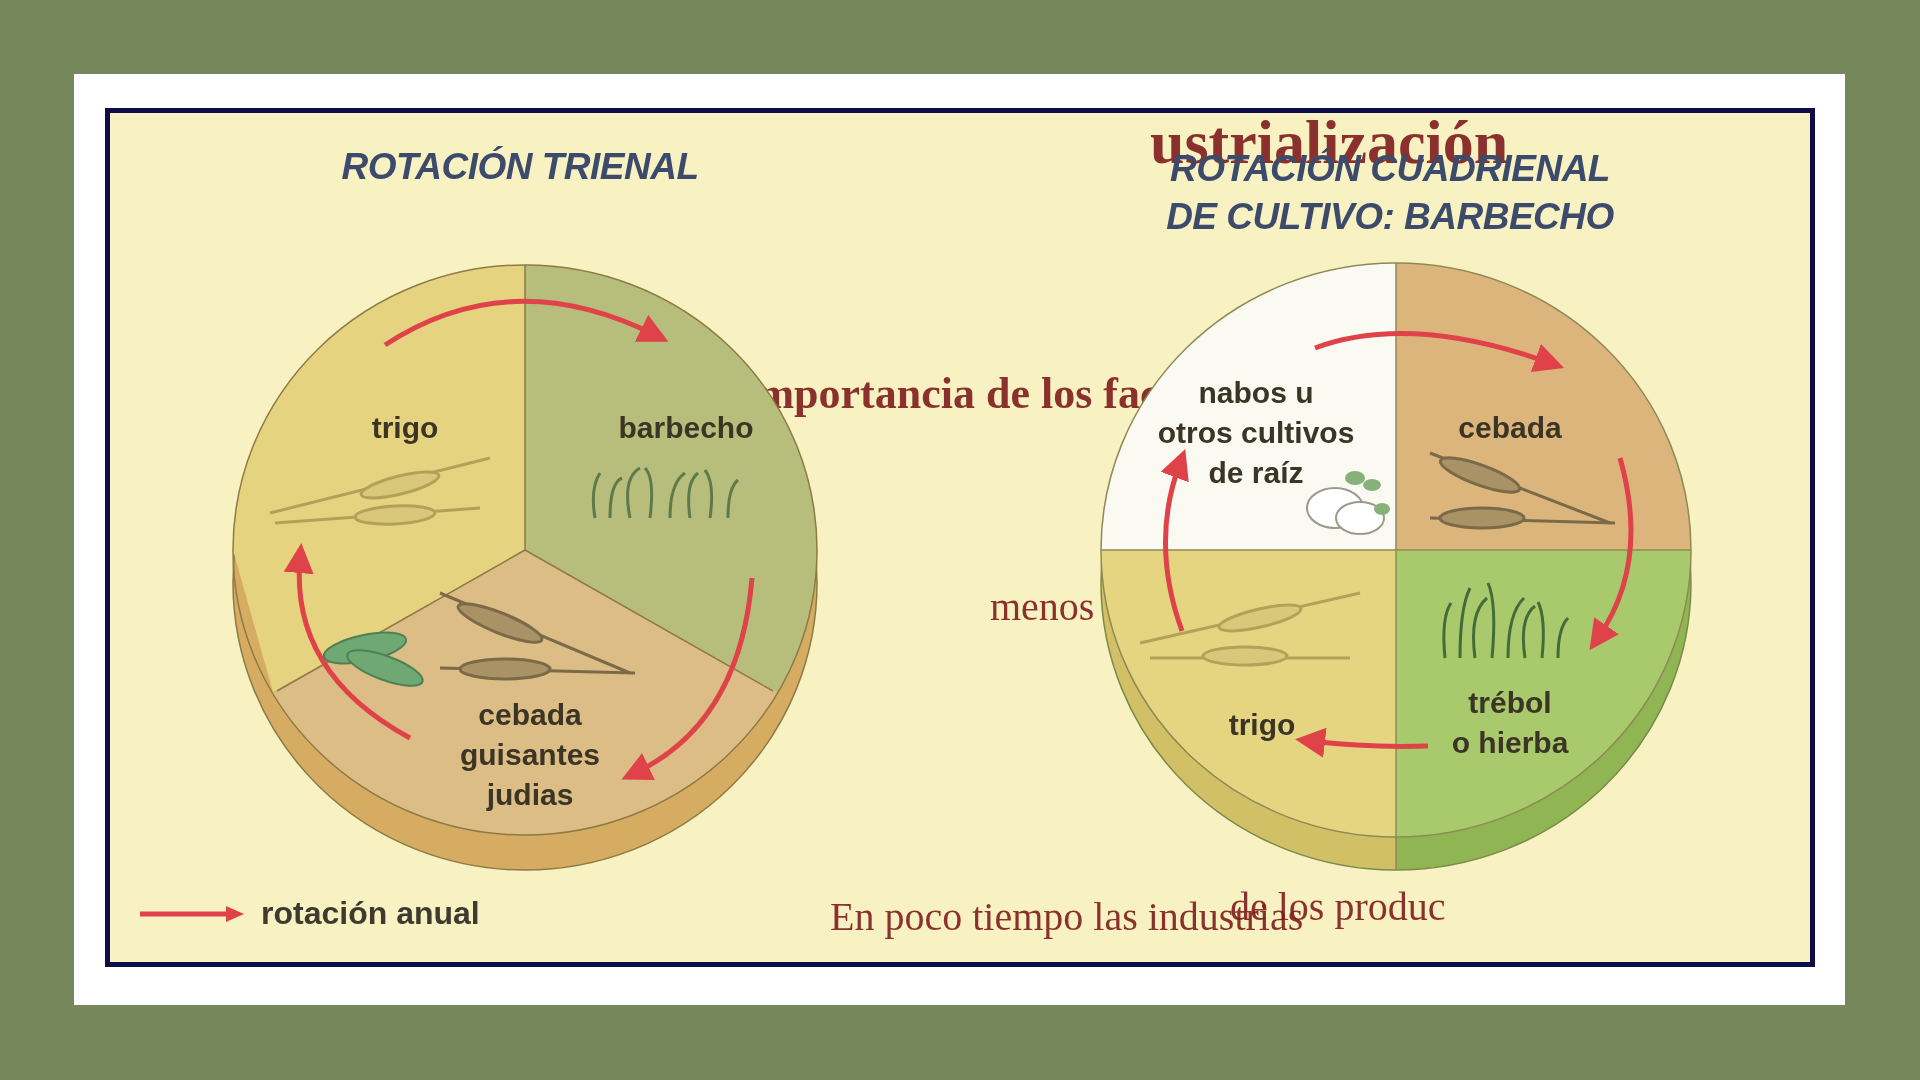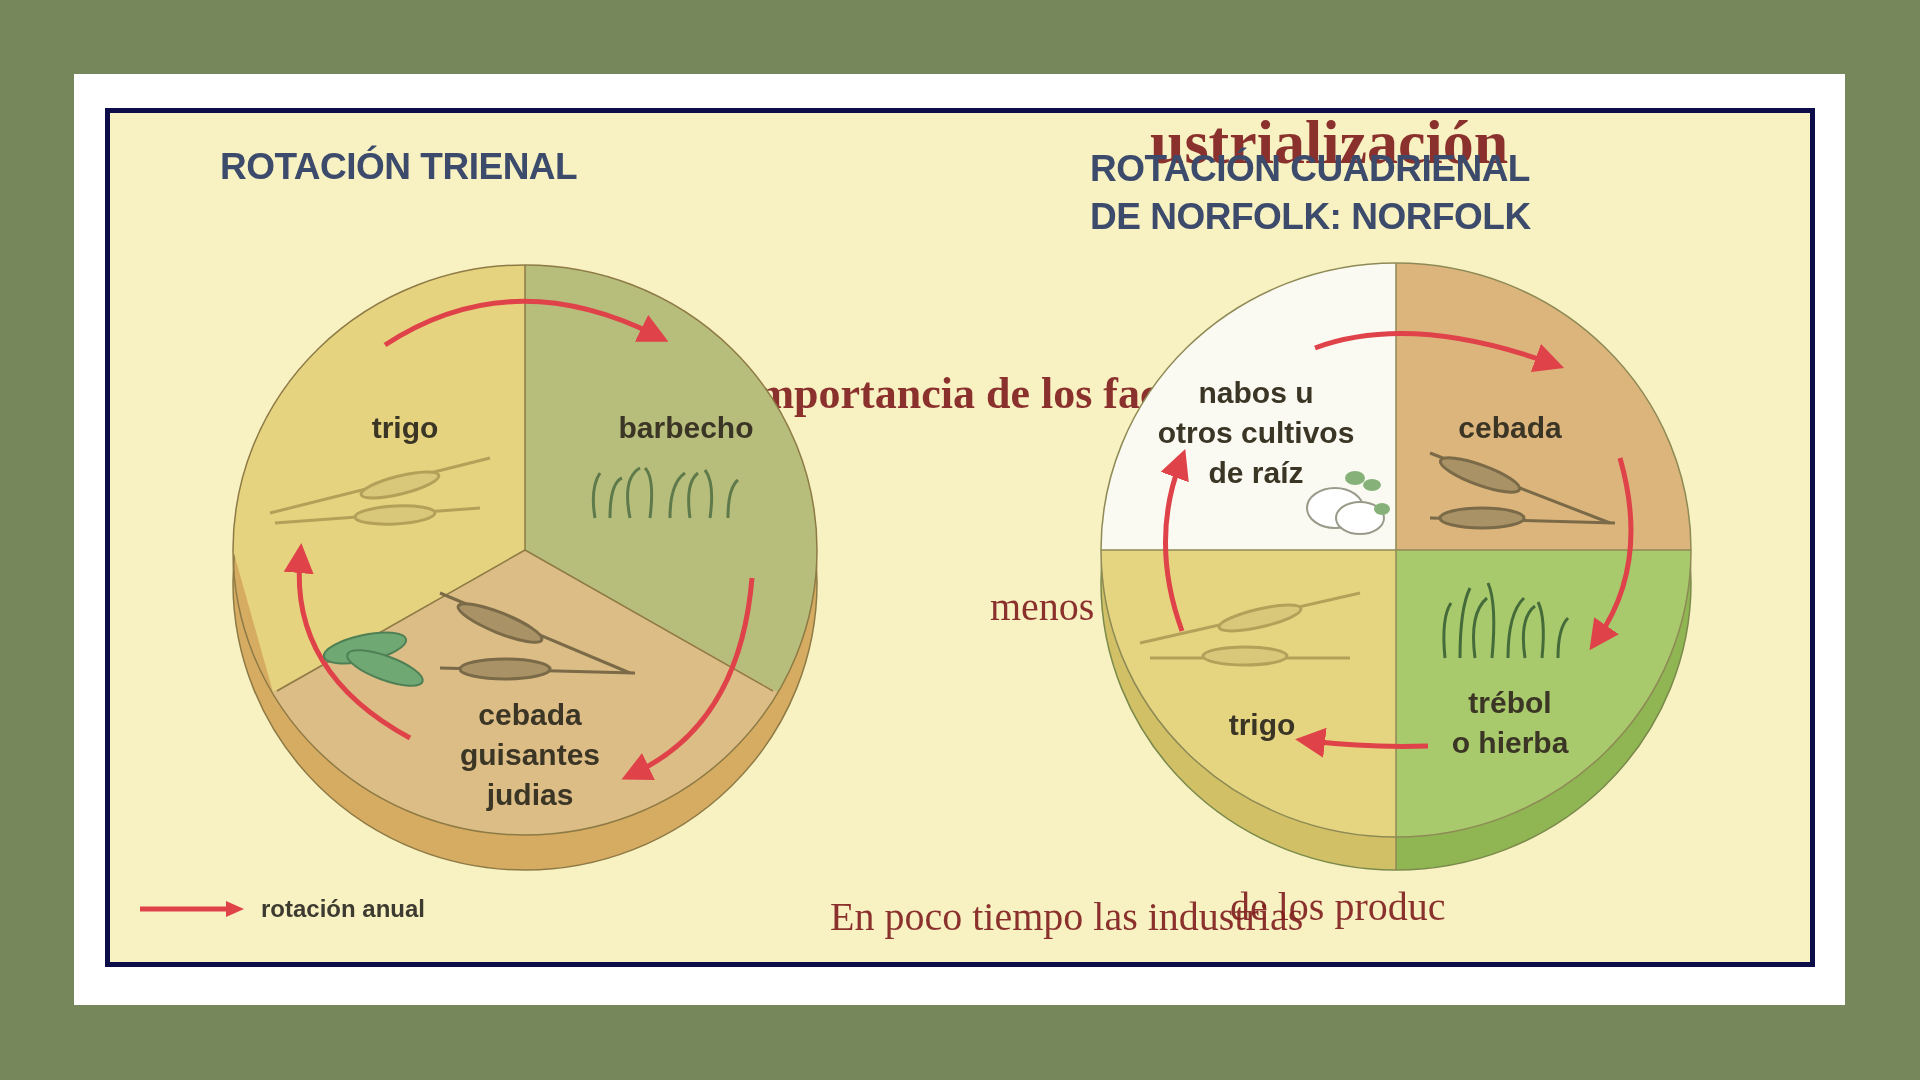--- a/index.html
+++ b/index.html
@@ -1,46 +1,46 @@
 <!DOCTYPE html>
 <html><head>
 <meta charset="utf-8">
 <style>
   html, body { margin:0; padding:0; }
   body { width:1920px; height:1080px; background:#76875c; position:relative; overflow:hidden; font-family:"Liberation Sans", sans-serif; }
   .frame { position:absolute; left:74px; top:74px; width:1771px; height:931px; background:#ffffff; }
   .panel { position:absolute; left:105px; top:108px; width:1700px; height:849px; border:5px solid #0d0d4a; background:#f8f1c2; overflow:hidden; }
   .ghost { position:absolute; color:#7f1d1d; font-family:"Liberation Serif", serif; font-size:40px; white-space:nowrap; opacity:0.9; }
-  .title { position:absolute; text-align:left; color:#3c4a6b; font-weight:bold; font-size:37px; line-height:48px; letter-spacing:-0.5px; }
+  .title { position:absolute; text-align:center; color:#3c4a6b; font-weight:bold; font-size:37px; line-height:48px; letter-spacing:-0.5px;font-style:italic; }
   .title span { display:block; }
   svg.diag { position:absolute; left:0; top:0; }
   .lbl { font-family:"Liberation Sans", sans-serif; font-weight:bold; fill:#3b3526; font-size:30px; text-anchor:middle; }
   .legend { position:absolute; left:30px; top:782px; display:flex; align-items:center; gap:16px; }
-  .legend-text { font-size:24px; font-weight:bold; color:#3d3a30; }
+  .legend-text { font-size:32px; font-weight:bold; color:#3d3a30; }
 </style>
 </head>
 <body>
 
 <div class="frame"></div>
 
 <div class="panel">
 
   <div class="ghost" style="left:1040px;top:-6px;font-size:62px;font-weight:bold;">ustrialización</div>
   <div class="ghost" style="left:590px;top:255px;font-size:44px;font-weight:bold;">la importancia de los factores</div>
   <div class="ghost" style="left:880px;top:470px;">menos pequeñas y los b</div>
   <div class="ghost" style="left:1120px;top:770px;">de los produc</div>
   <div class="ghost" style="left:720px;top:780px;">En poco tiempo las industrias</div>
 
   <div class="title" style="left:110px;top:30px;width:600px;">
     <span>ROTACIÓN TRIENAL</span>
   </div>
 
   <div class="title" style="left:980px;top:32px;width:600px;">
     <span>ROTACIÓN CUADRIENAL</span>
-    <span>DE NORFOLK: NORFOLK</span>
+    <span>DE CULTIVO: BARBECHO</span>
   </div>
 
   <svg class="diag" width="1700" height="849" viewBox="0 0 1700 849">
     <defs>
       <marker id="ah" markerWidth="6" markerHeight="6" refX="3" refY="3" orient="auto" markerUnits="strokeWidth">
         <path d="M0,0 L6,3 L0,6 Z" fill="#e0424a"></path>
       </marker>
     </defs>
 
     <g>

